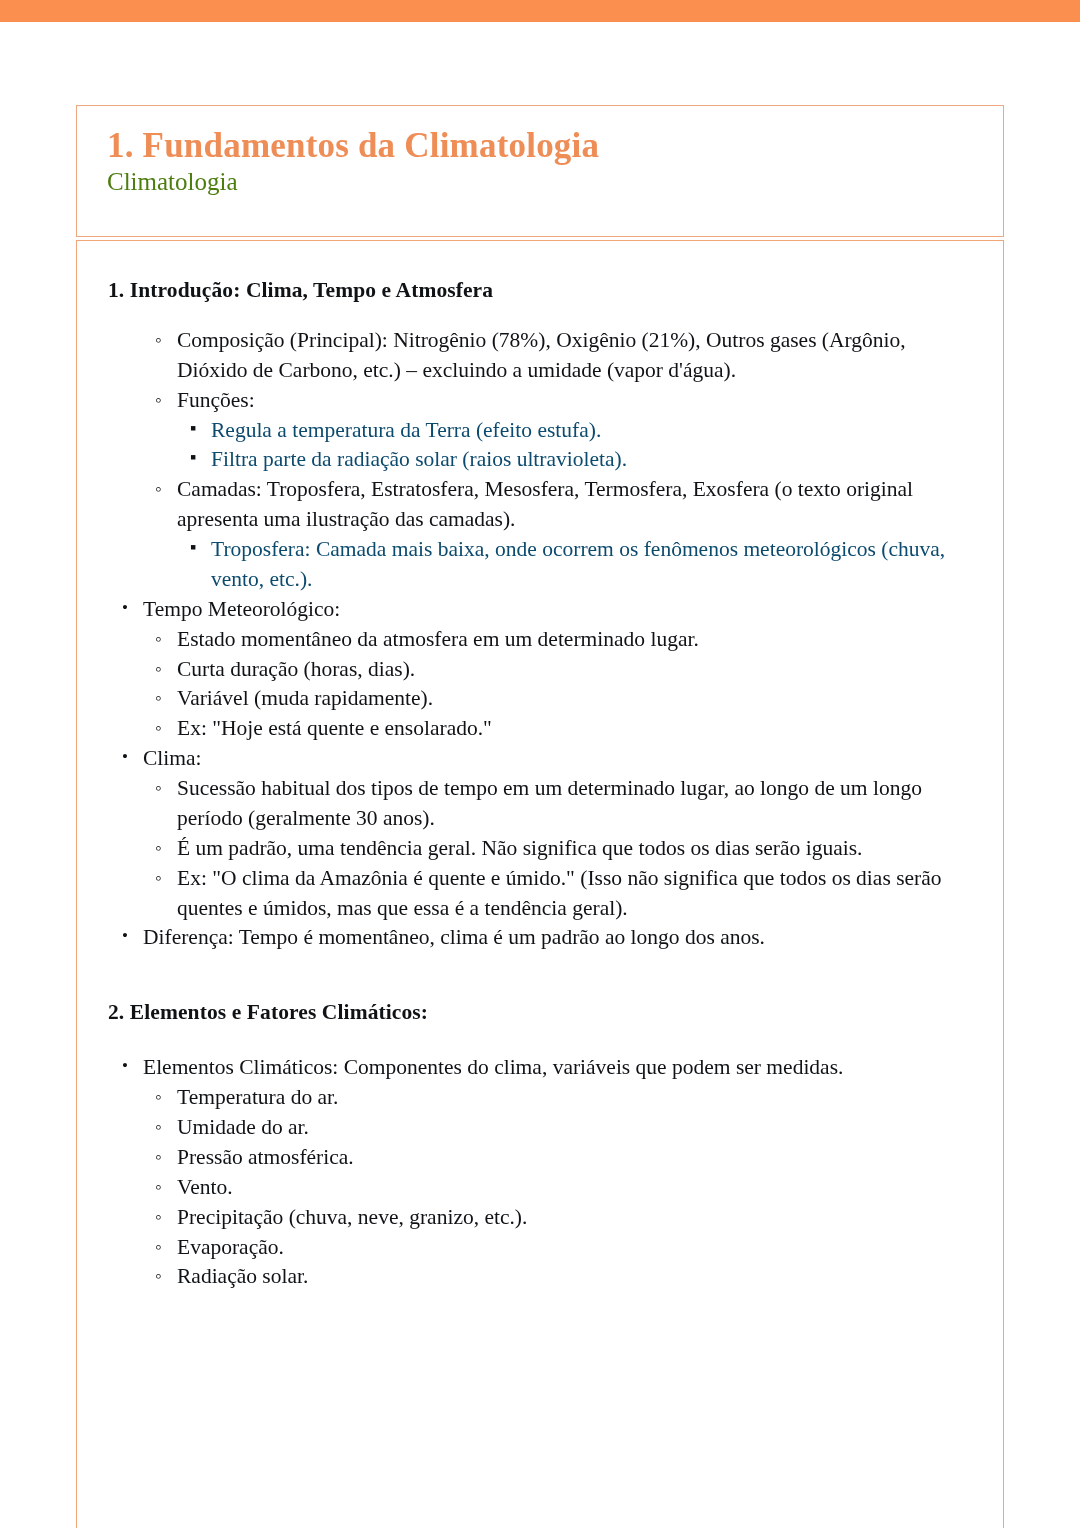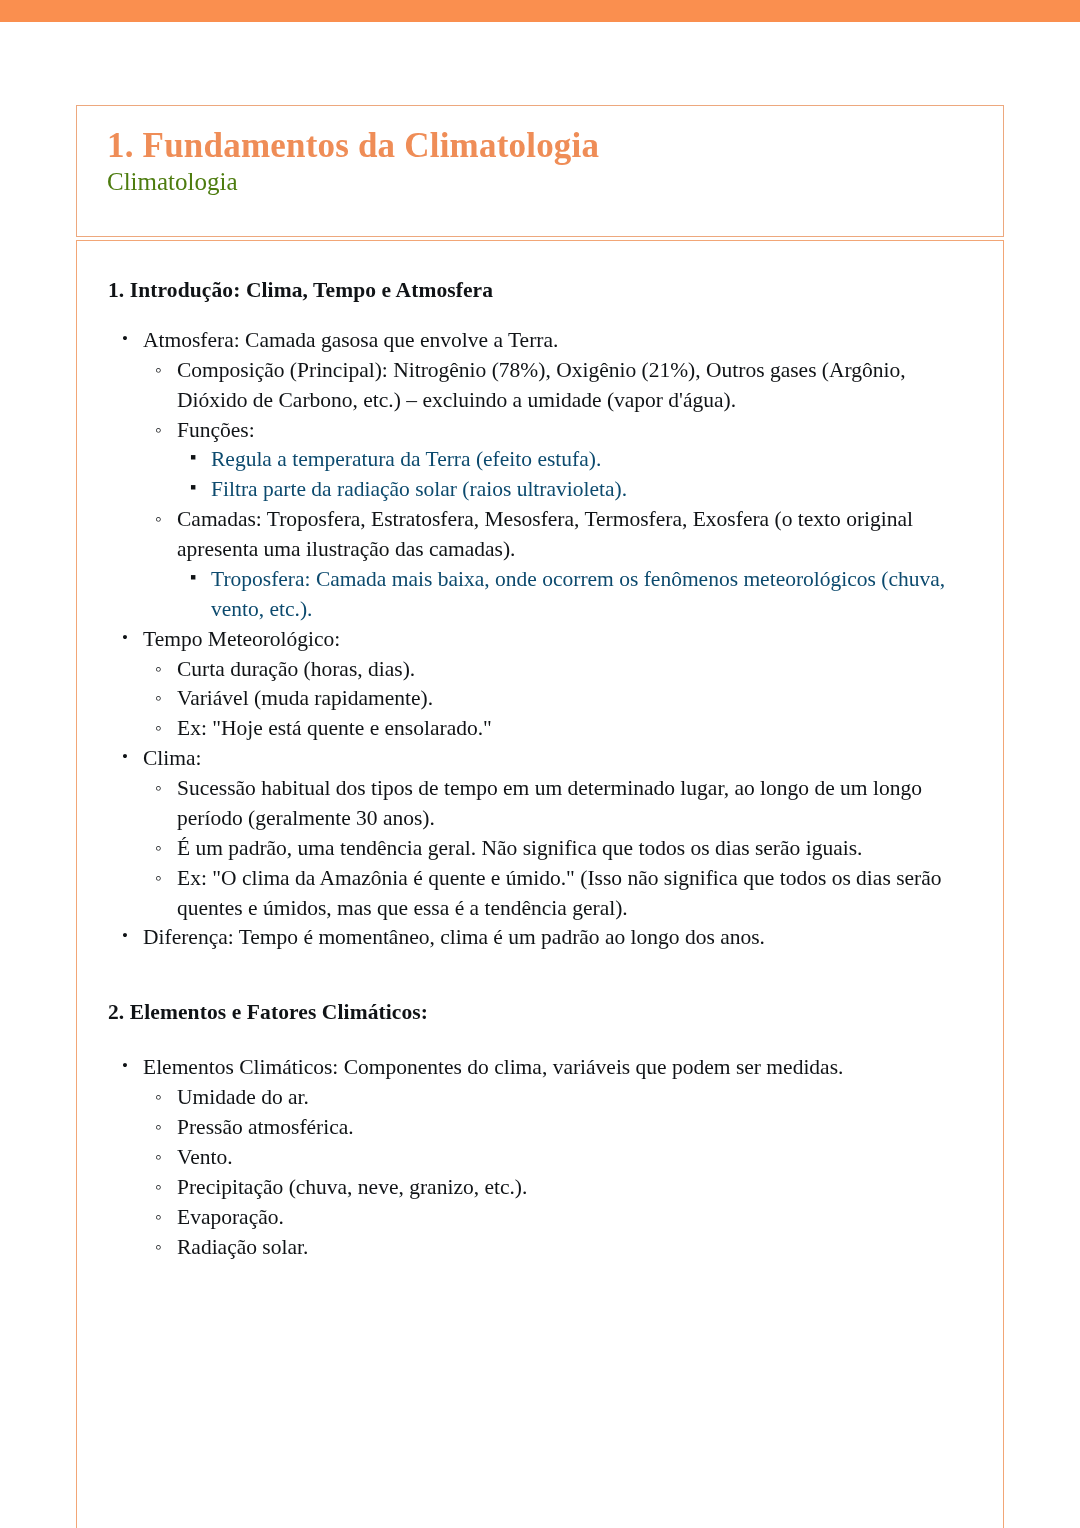--- a/index.html
+++ b/index.html
@@ -178,21 +178,20 @@
     <div class="doc-subtitle">Climatologia</div>
   </div>
 
   <div class="content-card">
 
     <h2 class="section-heading">1. Introdução: Clima, Tempo e Atmosfera</h2>
 
     <ul class="lvl1">
 
       <li class="item">
-        <span class="txt">Atmosfera: Camada gasosa que envolve a Terra.</span>
         <ul class="lvl2">
           <li class="item">
             <span class="txt">Composição (Principal): Nitrogênio (78%), Oxigênio (21%), Outros gases (Argônio, Dióxido de Carbono, etc.) – excluindo a umidade (vapor d'água).</span>
           </li>
           <li class="item">
             <span class="txt">Funções:</span>
             <ul class="lvl3">
               <li class="item">
                 <span class="txt">Regula a temperatura da Terra (efeito estufa).</span>
               </li>
@@ -209,20 +208,23 @@
               </li>
             </ul>
           </li>
         </ul>
       </li>
 
       <li class="item">
         <span class="txt">Tempo Meteorológico:</span>
         <ul class="lvl2">
           <li class="item">
+            <span class="txt">Estado momentâneo da atmosfera em um determinado lugar.</span>
+          </li>
+          <li class="item">
             <span class="txt">Curta duração (horas, dias).</span>
           </li>
           <li class="item">
             <span class="txt">Variável (muda rapidamente).</span>
           </li>
           <li class="item">
             <span class="txt">Ex: "Hoje está quente e ensolarado."</span>
           </li>
         </ul>
       </li>
@@ -247,20 +249,23 @@
       </li>
 
     </ul>
 
     <h2 class="section-heading second">2. Elementos e Fatores Climáticos:</h2>
 
     <ul class="lvl1">
       <li class="item">
         <span class="txt">Elementos Climáticos: Componentes do clima, variáveis que podem ser medidas.</span>
         <ul class="lvl2">
+          <li class="item">
+            <span class="txt">Temperatura do ar.</span>
+          </li>
           <li class="item">
             <span class="txt">Umidade do ar.</span>
           </li>
           <li class="item">
             <span class="txt">Pressão atmosférica.</span>
           </li>
           <li class="item">
             <span class="txt">Vento.</span>
           </li>
           <li class="item">

